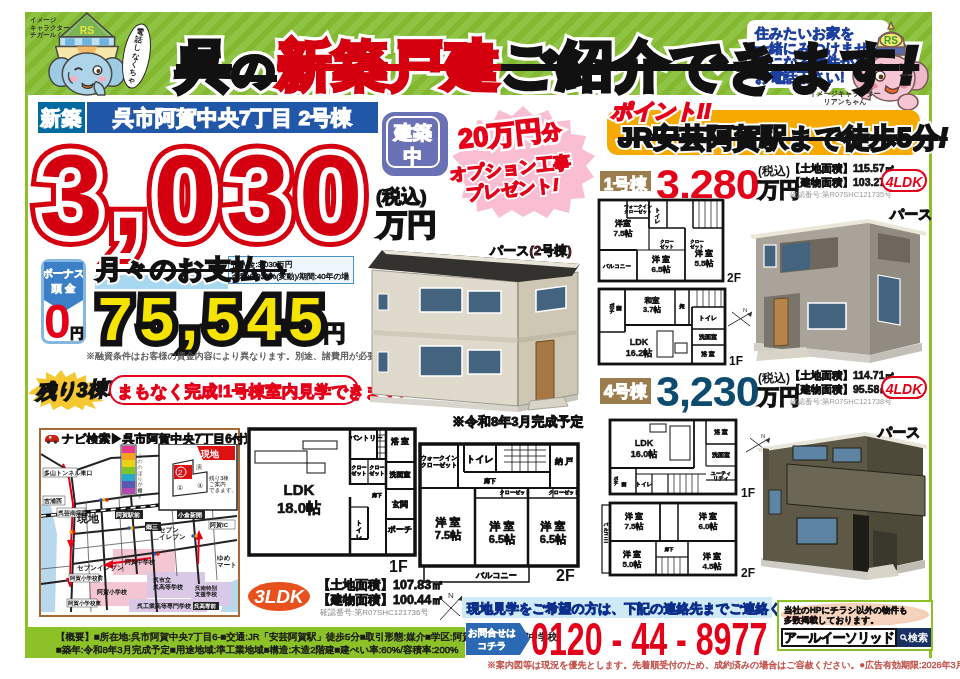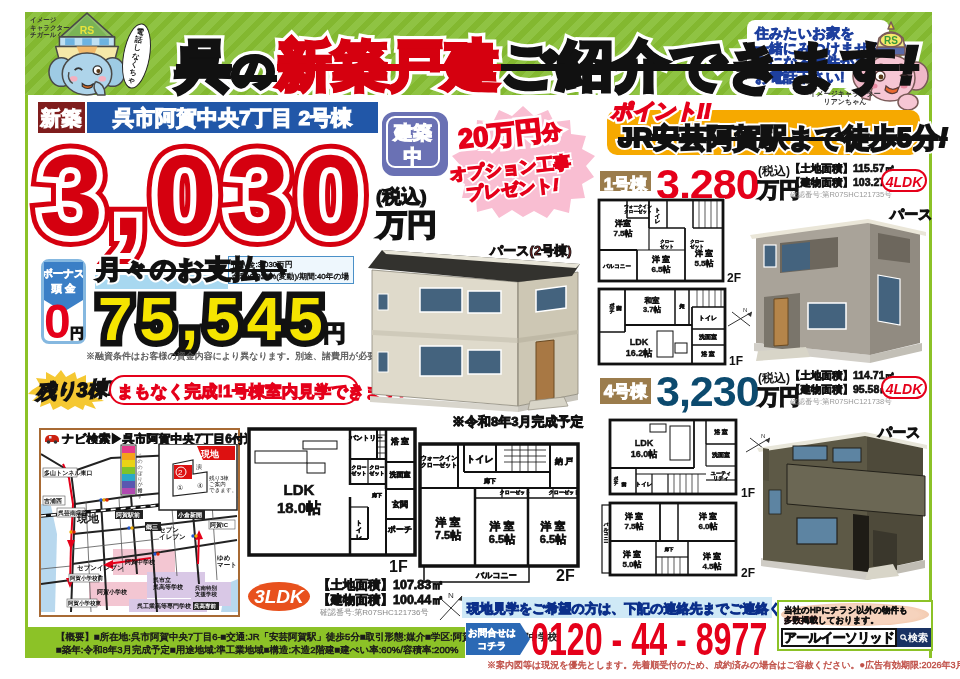--- a/index.html
+++ b/index.html
@@ -78,21 +78,21 @@
 <ellipse cx="52" cy="66" rx="3.5" ry="2.5" fill="#e88aa0"></ellipse>
 <path d="M34,66 q6,6 13,1 l-2,5 q-6,4 -12,-2 Z" fill="#e86830" stroke="#5a3a38" stroke-width="1.2"></path>
 </svg>
 
 <div class="ab" style="left:790px;top:90px;width:110px;font-size:7px;line-height:8px;font-weight:bold;color:#333;text-align:center;">イメージキャラクター<br>リアンちゃん</div>
 
 <div class="ab" style="left:25px;top:95px;width:3px;height:563px;background:#8cc227;"></div>
 
 <div class="ab" style="left:929px;top:95px;width:3px;height:563px;background:#8cc227;"></div>
 
-<div class="ab" style="left:38px;top:102px;width:47px;height:31px;background:#7f1d1d;color:#fff;-webkit-text-stroke:1.2px #fff;font-size:20px;font-weight:bold;text-align:center;line-height:32px;letter-spacing:1px;">新築</div>
+<div class="ab" style="left:38px;top:102px;width:47px;height:31px;background:#0369a1;color:#fff;-webkit-text-stroke:1.2px #fff;font-size:20px;font-weight:bold;text-align:center;line-height:32px;letter-spacing:1px;">新築</div>
 
 <div class="ab" style="left:87px;top:102px;width:291px;height:31px;background:#2157a8;color:#fff;-webkit-text-stroke:1.2px #fff;font-size:21px;font-weight:bold;line-height:32px;text-align:center;white-space:nowrap;">呉市阿賀中央7丁目 2号棟</div>
 
 <div class="ab ol" style="left:39px;top:141px;font-size:115px;font-weight:bold;letter-spacing:9px;line-height:108px;">
 <span class="u" style="-webkit-text-stroke:22px #d5000f;">3,030</span>
 <span class="u" style="-webkit-text-stroke:12px #fff;">3,030</span>
 <span class="v" style="color:#d5000f;">3,030</span>
 </div>
 
 <div class="ab b" style="left:376px;top:184px;font-size:19px;color:#111;-webkit-text-stroke:1.2px #111;">(税込)</div>

